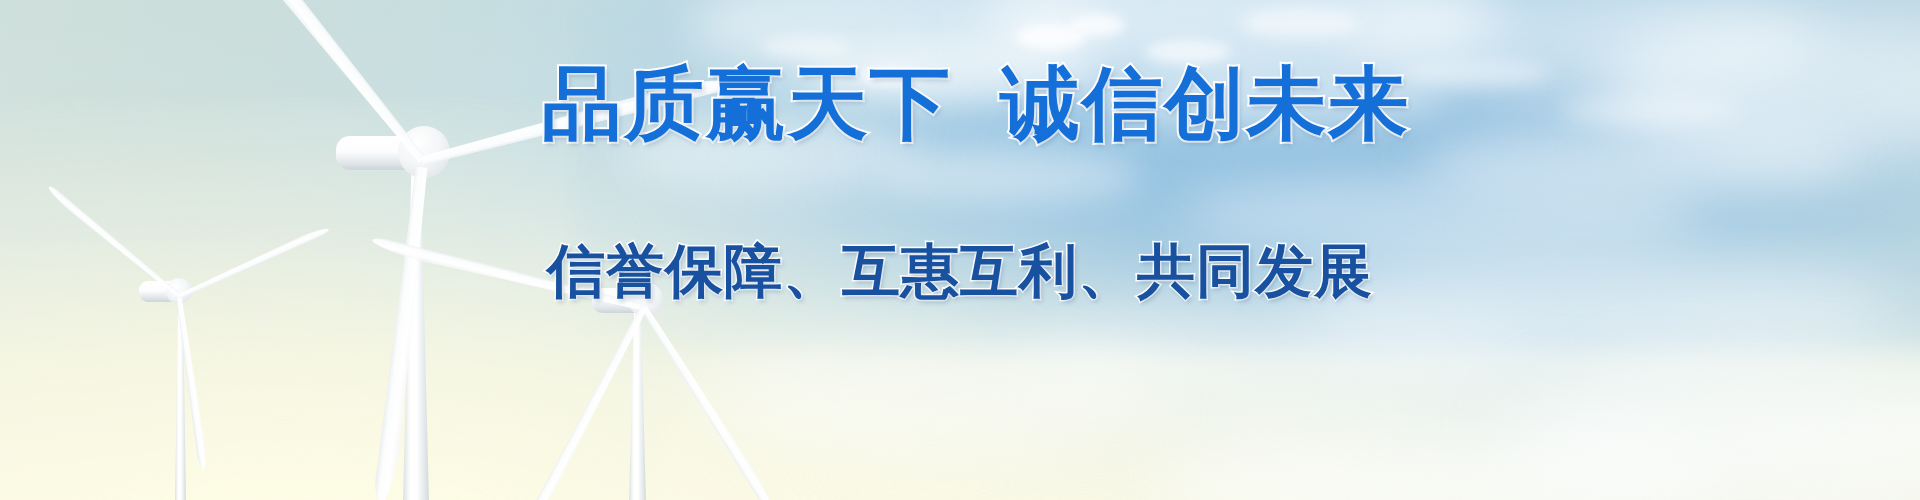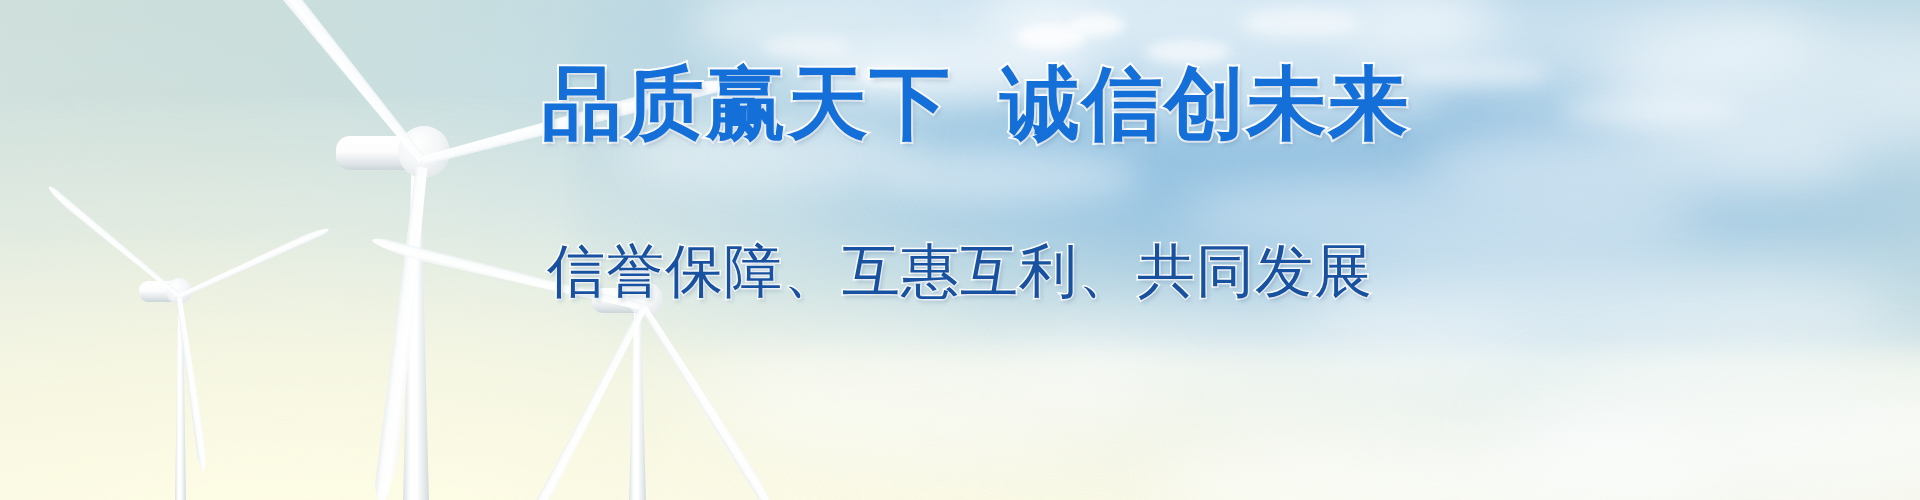--- a/index.html
+++ b/index.html
@@ -158,21 +158,21 @@
     white-space: pre;
     text-shadow: 0 1px 2px rgba(255,255,255,0.55);
   }
   .subline-cn {
     position: absolute;
     top: 242px;
     left: 0;
     width: 100%;
     font-size: 58px;
     line-height: 1.0;
-    font-weight: normal;
+    font-weight: bold;
     color: #17519f;
     letter-spacing: 1px;
     white-space: pre;
     -webkit-text-stroke: 3px #ffffff;
     paint-order: stroke fill;
     text-shadow:
        0 0 2px rgba(255,255,255,0.85),
        2px 3px 4px rgba(60,100,140,0.28);
   }
 </style>

